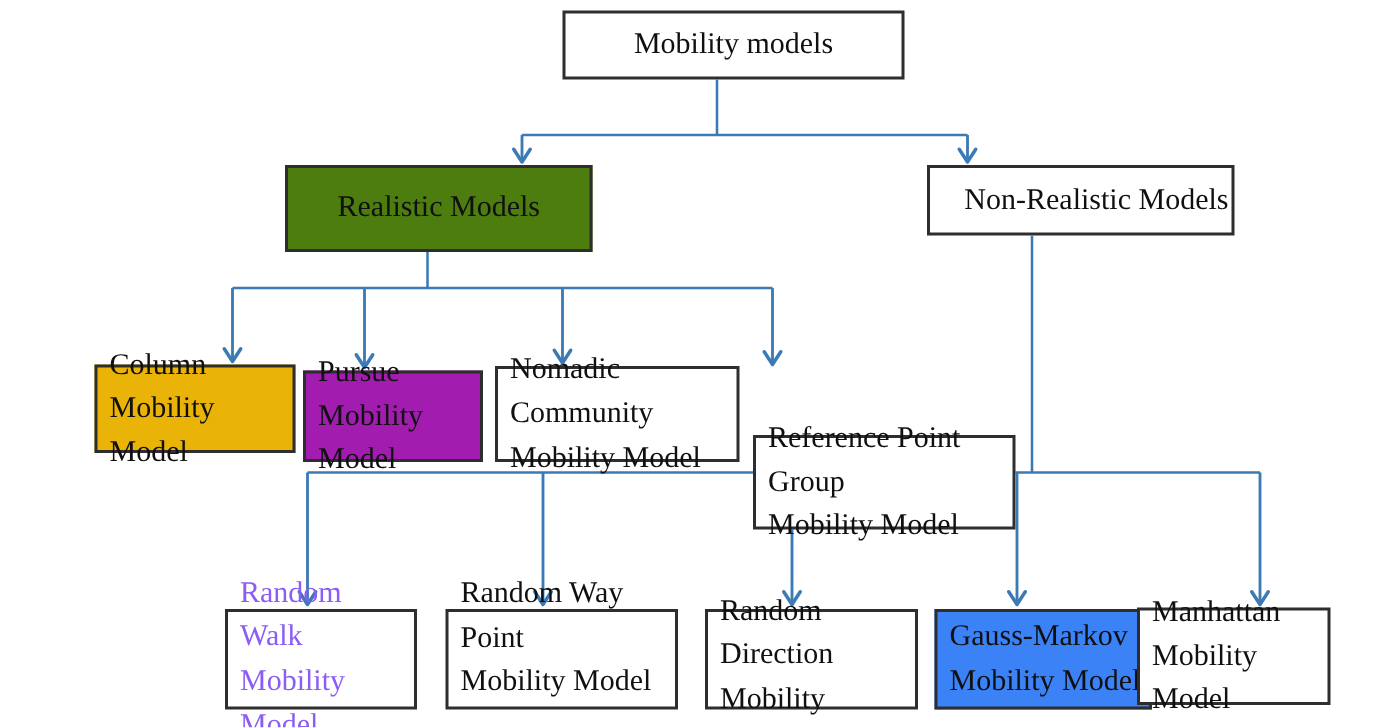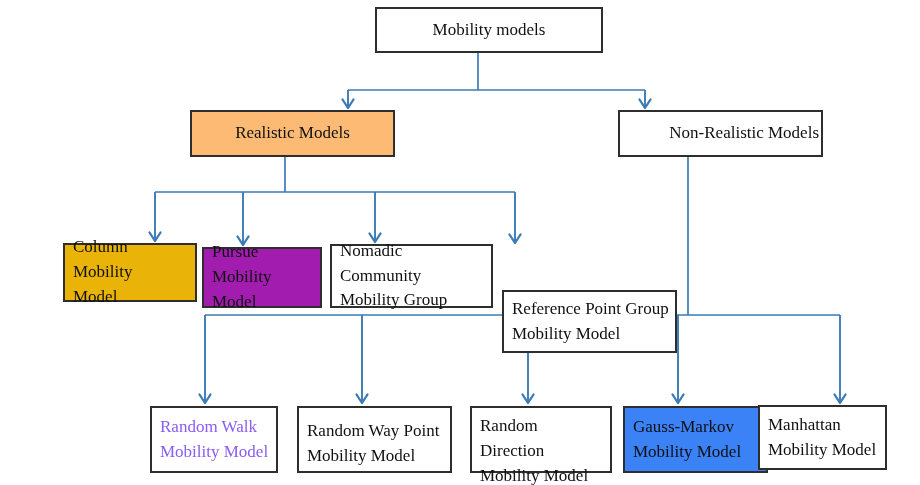--- a/index.html
+++ b/index.html
@@ -21,21 +21,21 @@
     width: 920px; height: 485px;
   }
   .node {
     position: absolute;
     box-sizing: border-box;
     background: #ffffff;
     border: 2px solid #2e2e2e;
     display: flex;
     align-items: center;
     color: #101010;
-    font-size: 17px;
+    font-size: 20px;
     line-height: 1.46;
     padding: 2px 4px 2px 8px;
   }
   .node .label {
     white-space: pre-line;
   }
   .node.center {
     justify-content: center;
     text-align: center;
     padding: 2px;
@@ -94,37 +94,37 @@
       </g>
       <g>
         <line x1="840" y1="315" x2="840" y2="402" stroke="#3c7ab5" stroke-width="1.9"></line>
         <polyline points="834.5,394.5 840,403 845.5,394.5" fill="none" stroke="#3c7ab5" stroke-width="2.3" stroke-linecap="round" stroke-linejoin="round"></polyline>
       </g>
     </svg>
   <div>
       <div class="node center" style="left: 375px; top: 7px; width: 228px; height: 46px; border-color: rgb(46, 46, 46); background: rgb(255, 255, 255);">
         <span class="label" style="color: rgb(16, 16, 16);">Mobility models</span>
       </div>
-      <div class="node center" style="left: 190px; top: 110px; width: 205px; height: 47px; border-color: rgb(46, 46, 46); background: #fdba74;">
+      <div class="node center" style="left: 190px; top: 110px; width: 205px; height: 58px; border-color: rgb(46, 46, 46); background: #4d7c0f;">
         <span class="label" style="color: rgb(16, 16, 16);">Realistic Models</span>
       </div>
       <div class="node center" style="left: 618px; top: 110px; width: 205px; height: 47px; border-color: rgb(46, 46, 46); background: rgb(255, 255, 255); justify-content: flex-end;">
         <span class="label" style="color: rgb(16, 16, 16);">Non-Realistic Models</span>
       </div>
       <div class="node" style="left: 63px; top: 243px; width: 134px; height: 59px; border-color: rgb(46, 46, 46); background: #eab308;">
         <span class="label" style="color: rgb(16, 16, 16);">Column Mobility
 Model</span>
       </div>
       <div class="node" style="left: 202px; top: 247px; width: 120px; height: 61px; border-color: rgb(46, 46, 46); background: #a21caf;">
         <span class="label" style="color: rgb(16, 16, 16);">Pursue
 Mobility Model</span>
       </div>
       <div class="node" style="left: 330px; top: 244px; width: 163px; height: 64px; border-color: rgb(46, 46, 46); background: rgb(255, 255, 255);">
         <span class="label" style="color: rgb(16, 16, 16);">Nomadic Community
-Mobility Group</span>
+Mobility Model</span>
       </div>
       <div class="node" style="left: 502px; top: 245px; width: 175px; height: 63px; border-color: rgb(46, 46, 46); background: rgb(255, 255, 255); margin-top: 45px;">
         <span class="label" style="color: rgb(16, 16, 16);">Reference Point Group
 Mobility Model</span>
       </div>
       <div class="node" style="left: 150px; top: 406px; width: 128px; height: 67px; border-color: rgb(46, 46, 46); background: rgb(255, 255, 255);">
         <span class="label" style="color: #8b5cf6;">Random Walk
 Mobility Model</span>
       </div>
       <div class="node" style="left: 297px; top: 406px; width: 155px; height: 67px; border-color: rgb(46, 46, 46); background: rgb(255, 255, 255); align-items: flex-end;">

